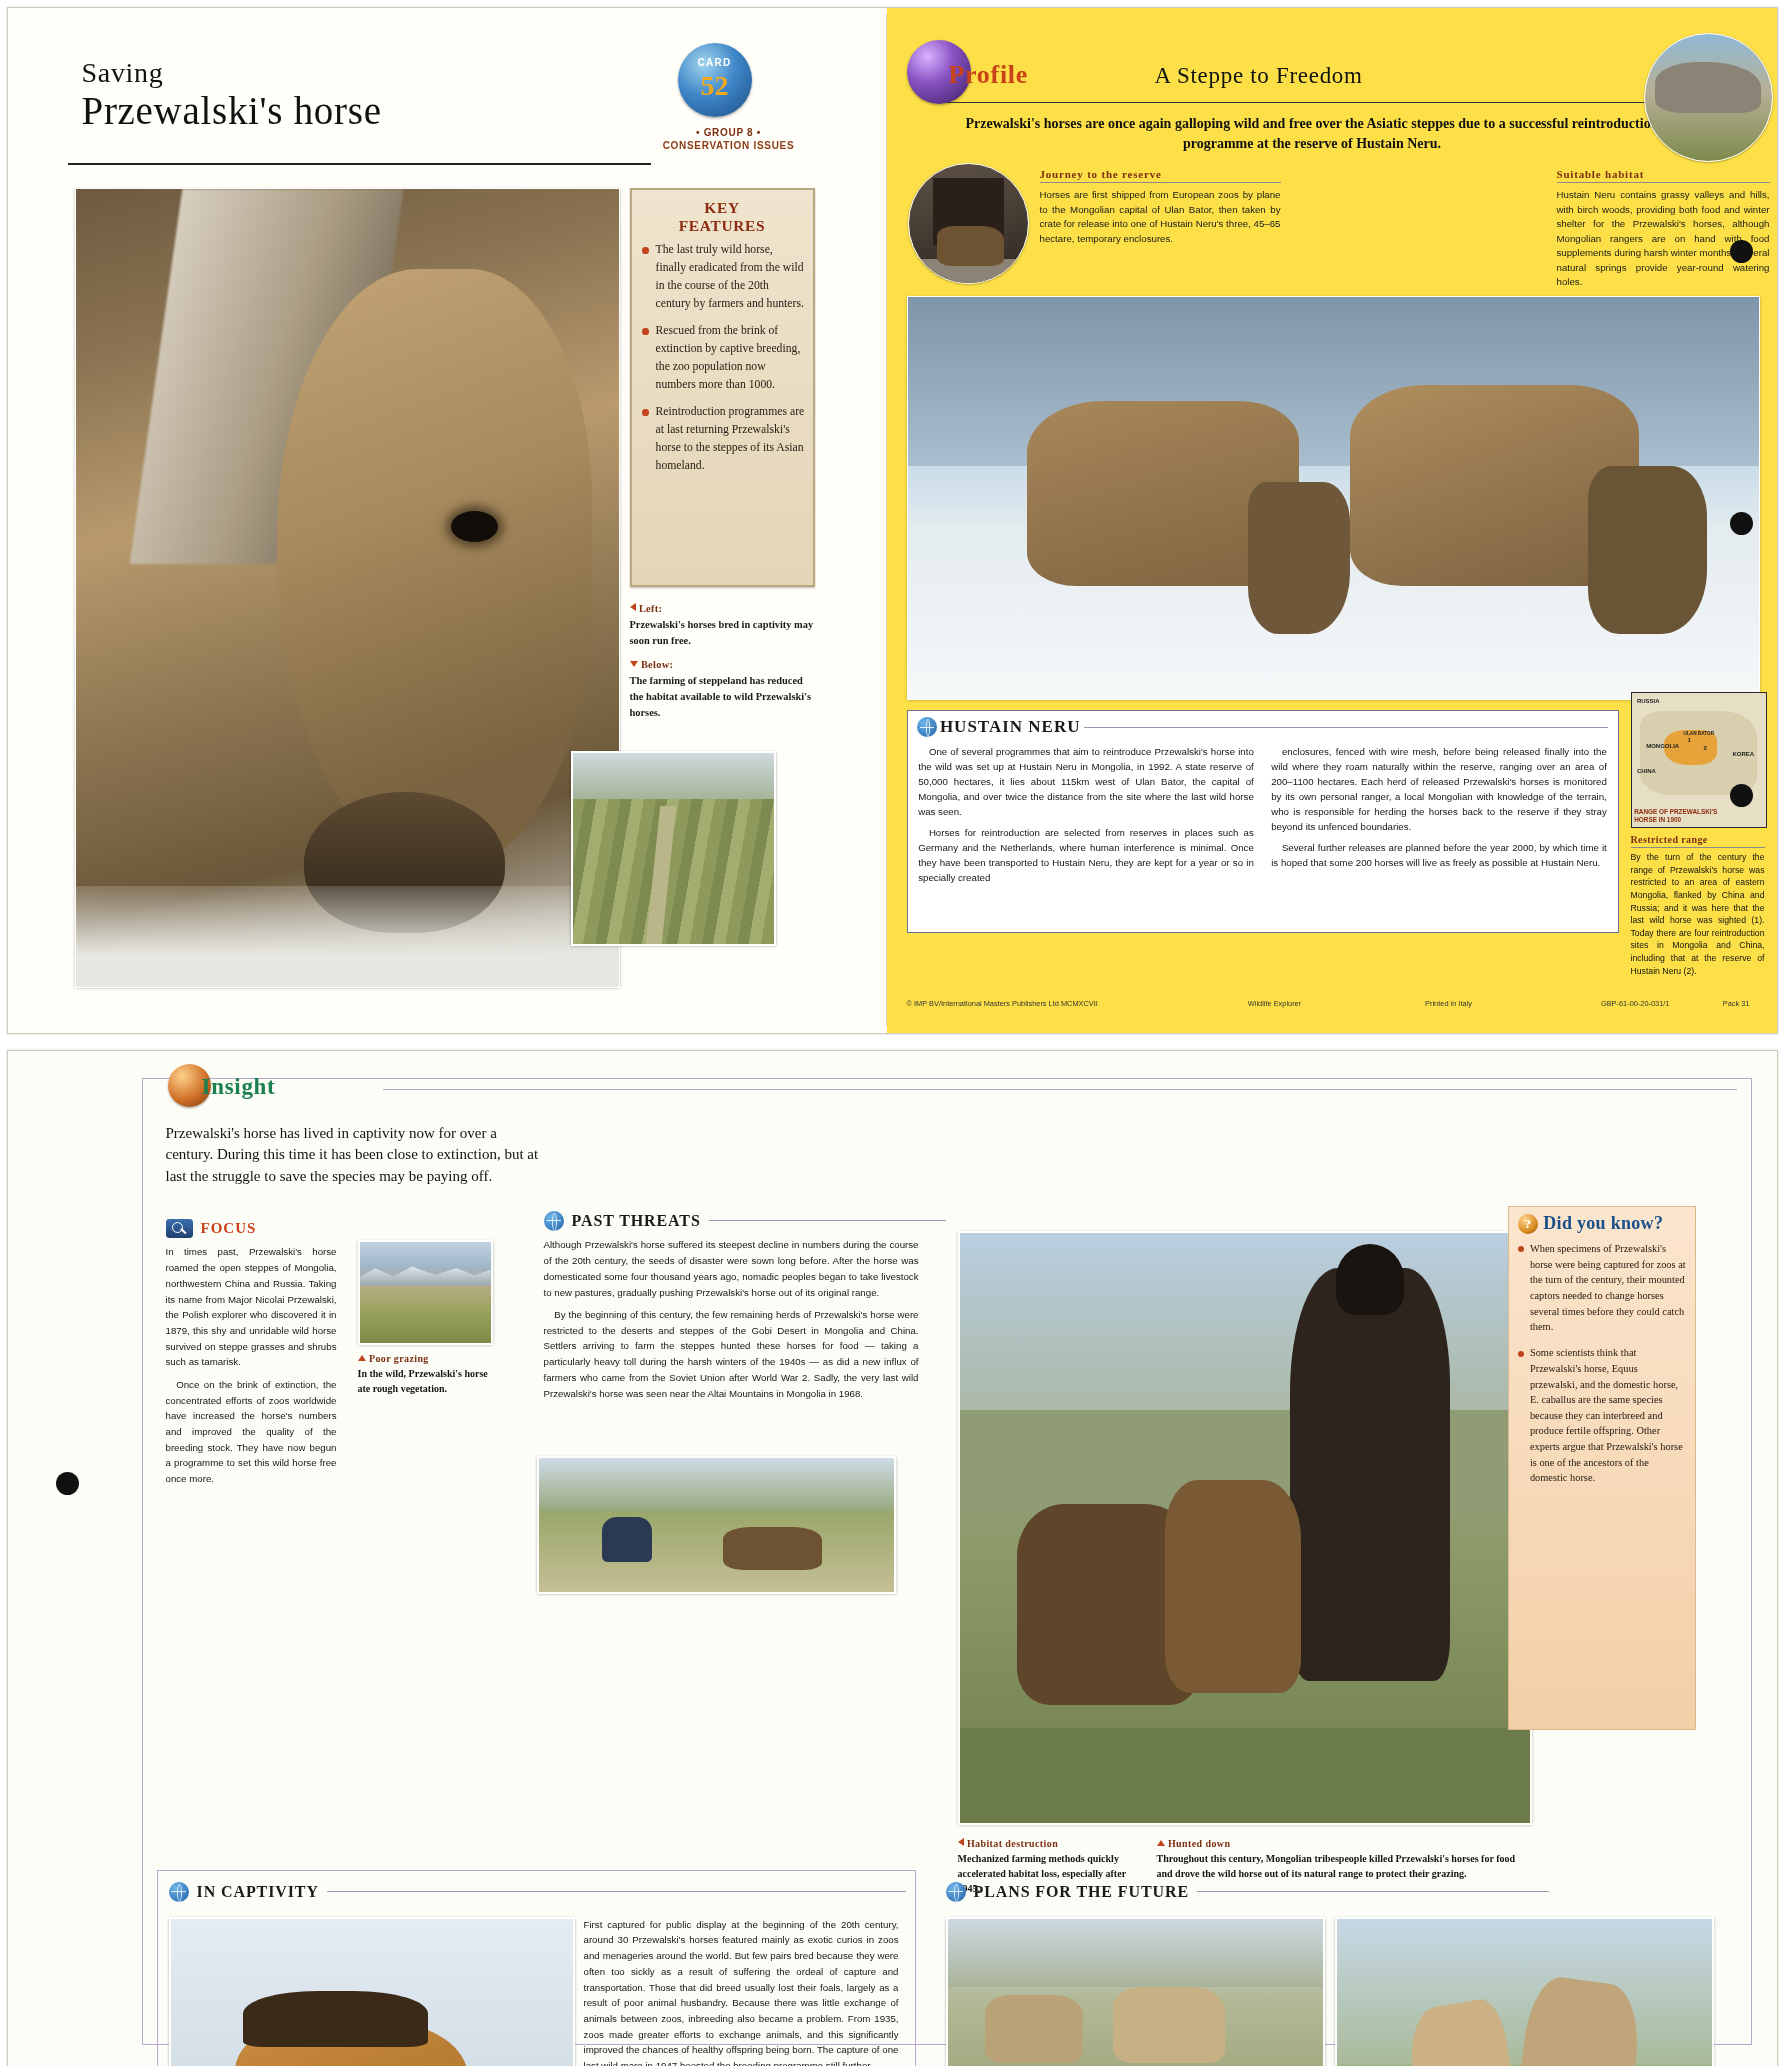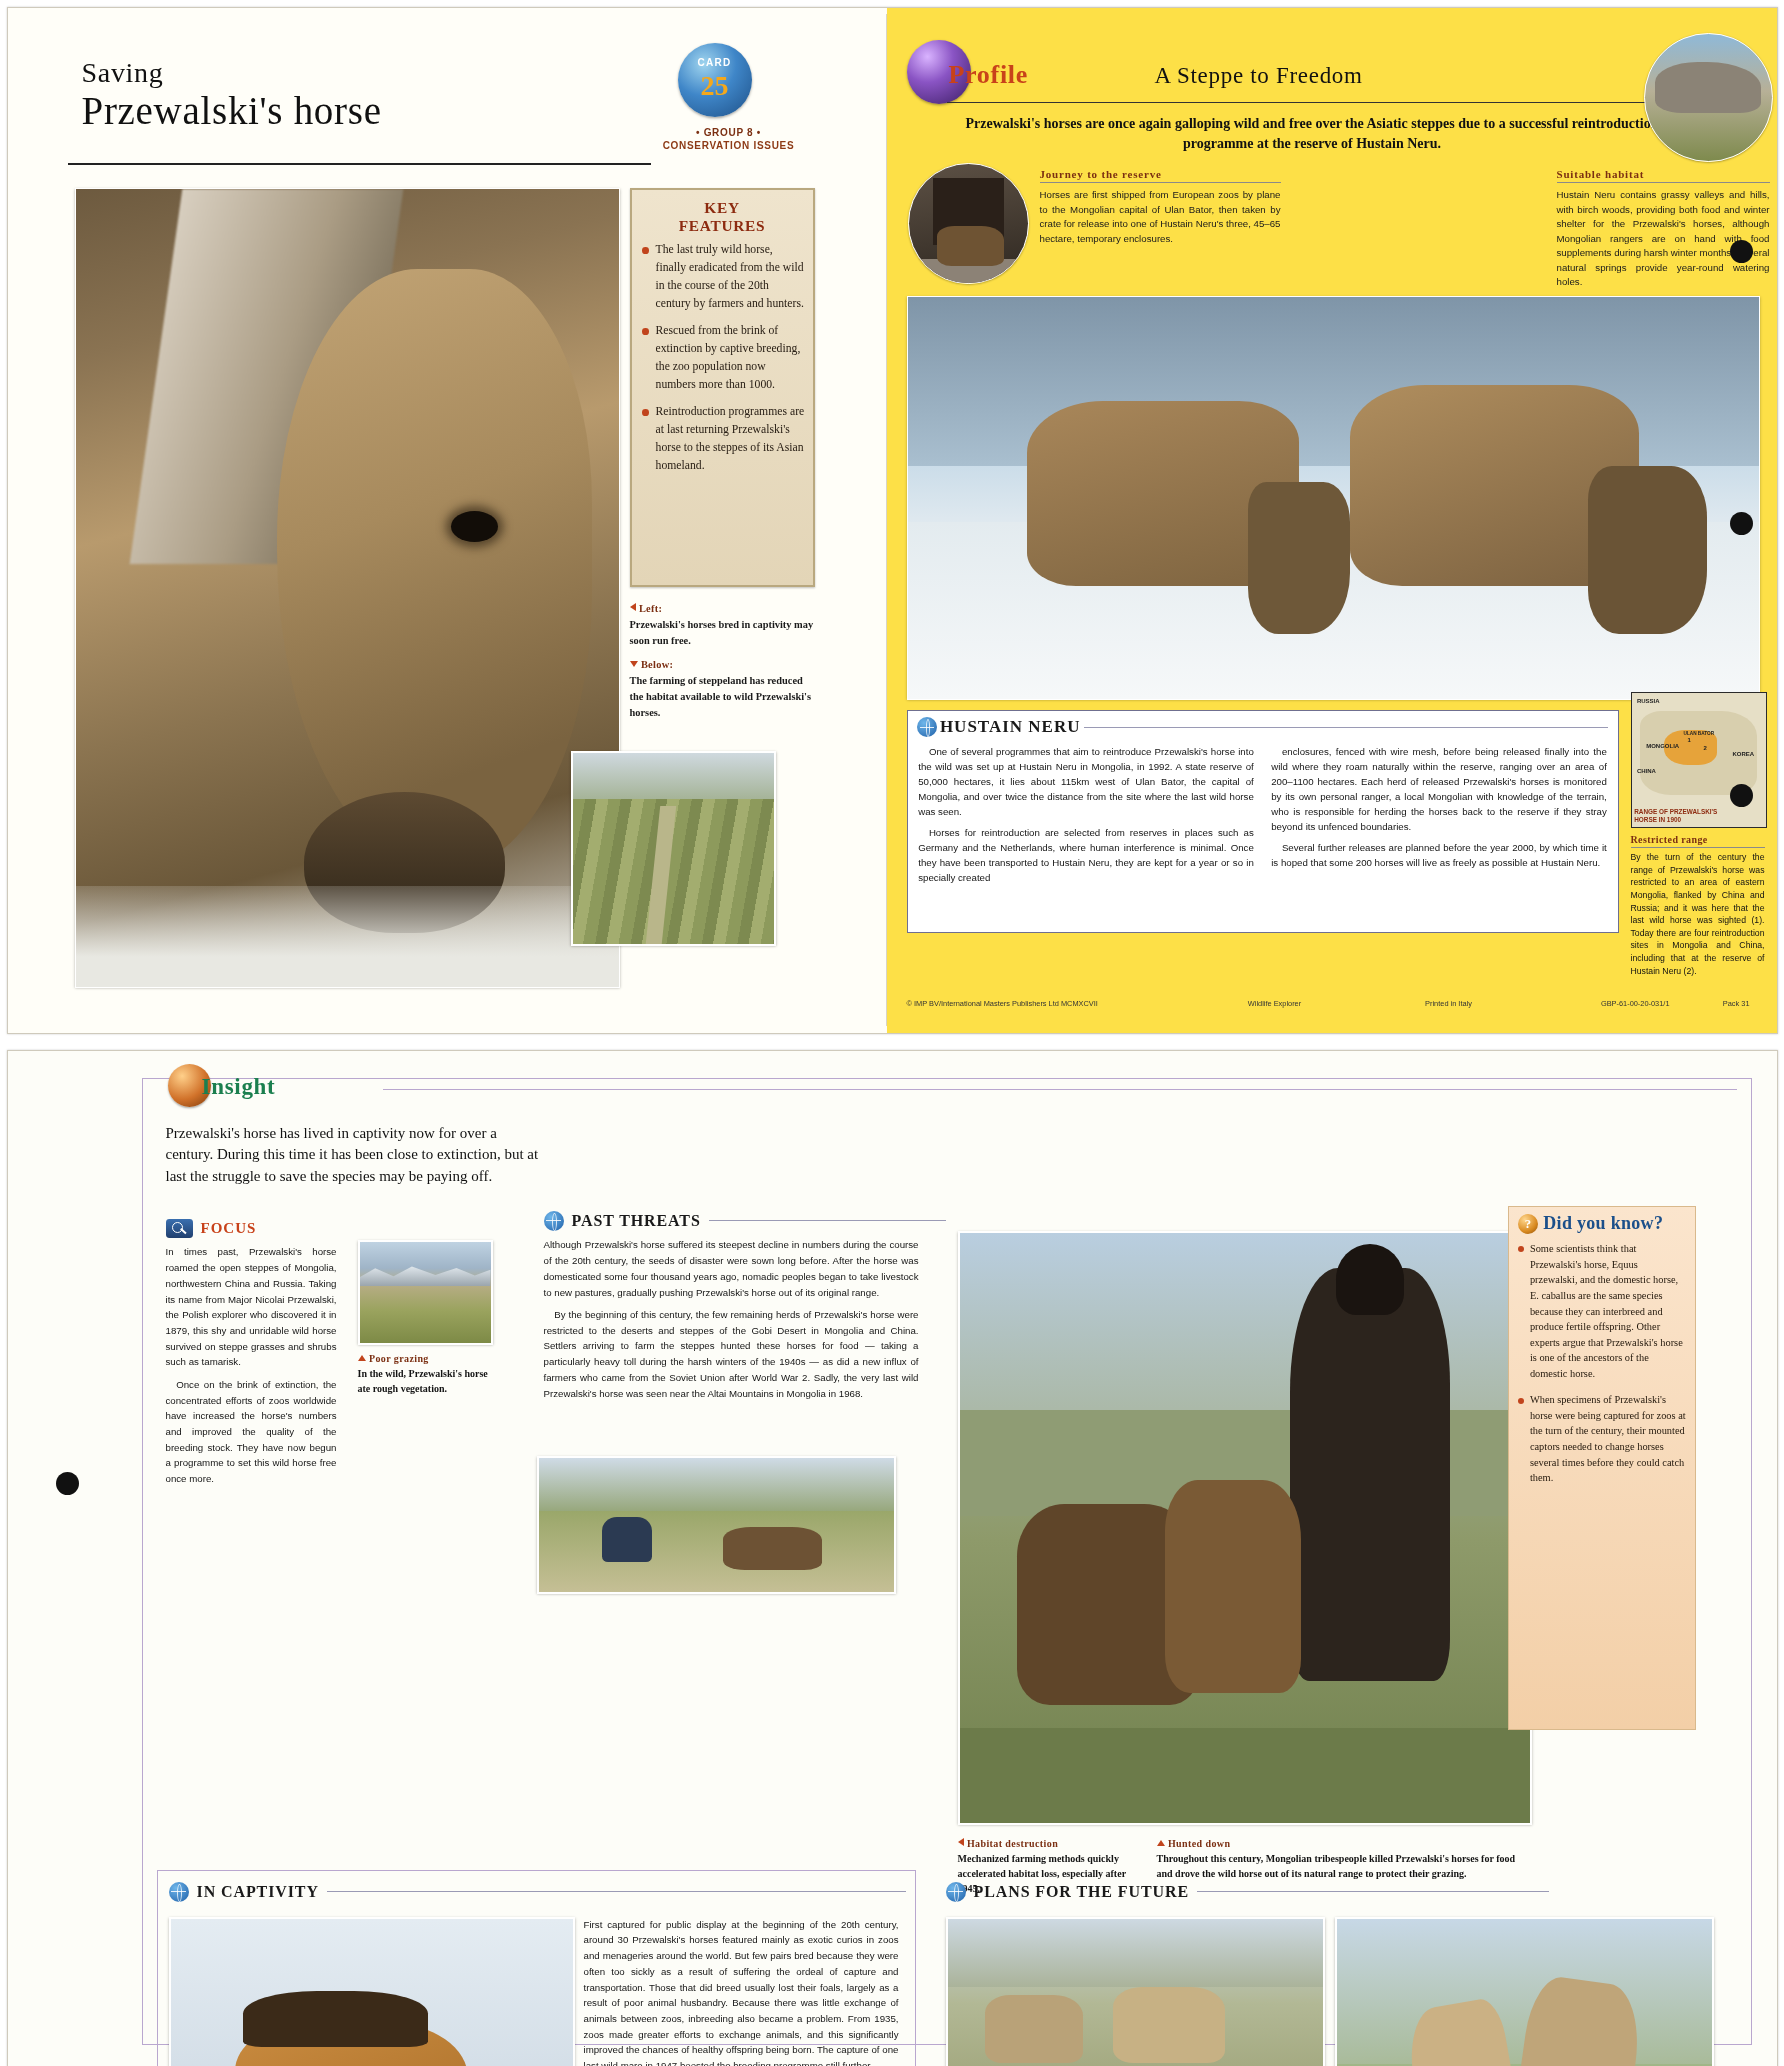--- a/index.html
+++ b/index.html
@@ -156,21 +156,21 @@
 
     <div class="leftpage">
       <div class="title1">
         <span class="sm">Saving</span><br>
         <span>Przewalski's horse</span>
       </div>
       <div class="rule1"></div>
 
       <div class="cardbadge">
         <div class="cw">CARD</div>
-        <div class="cn">25</div>
+        <div class="cn">52</div>
       </div>
       <div class="grouplbl">
         <span>• GROUP 8 •</span>
         <span class="g2">CONSERVATION ISSUES</span>
       </div>
 
       <div class="mainphoto">
         <div class="mp-mane"></div>
           <div class="mp-head"></div>
           <div class="mp-eye"></div>
@@ -362,22 +362,22 @@
       <span class="tri-u"></span><span class="hd">Hunted down</span><br>
       <span>Throughout this century, Mongolian tribespeople killed Przewalski's horses for food and drove the wild horse out of its natural range to protect their grazing.</span>
     </div>
 
     <div class="didbox">
       <div class="dh">
         <div class="qicon">?</div>
         <div class="dt">Did you know?</div>
       </div>
       <ul>
+        <li>When specimens of Przewalski's horse were being captured for zoos at the turn of the century, their mounted captors needed to change horses several times before they could catch them.</li>
         <li>Some scientists think that Przewalski's horse, Equus przewalski, and the domestic horse, E. caballus are the same species because they can interbreed and produce fertile offspring. Other experts argue that Przewalski's horse is one of the ancestors of the domestic horse.</li>
-        <li>When specimens of Przewalski's horse were being captured for zoos at the turn of the century, their mounted captors needed to change horses several times before they could catch them.</li>
       </ul>
     </div>
 
     <div style="position:absolute;left:149px;top:819px;width:757px;height:456px;border:0.7px solid #b9a7cf;"></div>
     <div style="position:absolute;left:161px;top:831px;width:737px;">
       <div class="secthdr" style="margin-bottom:6.7px;">
         <div class="gicon"></div>
         <div class="ttl">IN CAPTIVITY</div>
         <div class="line"></div>
       </div>

